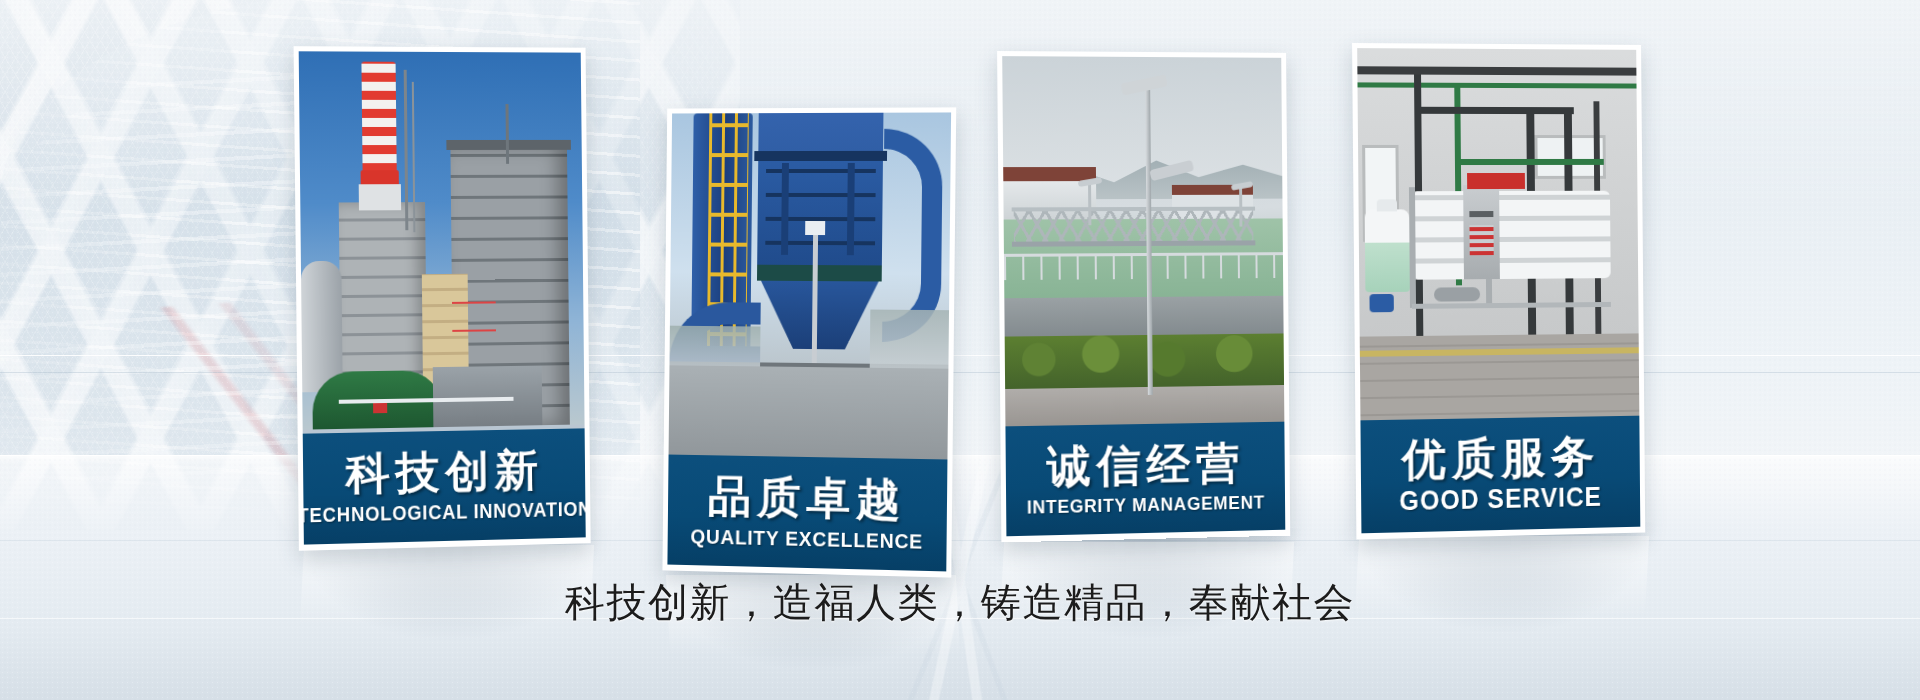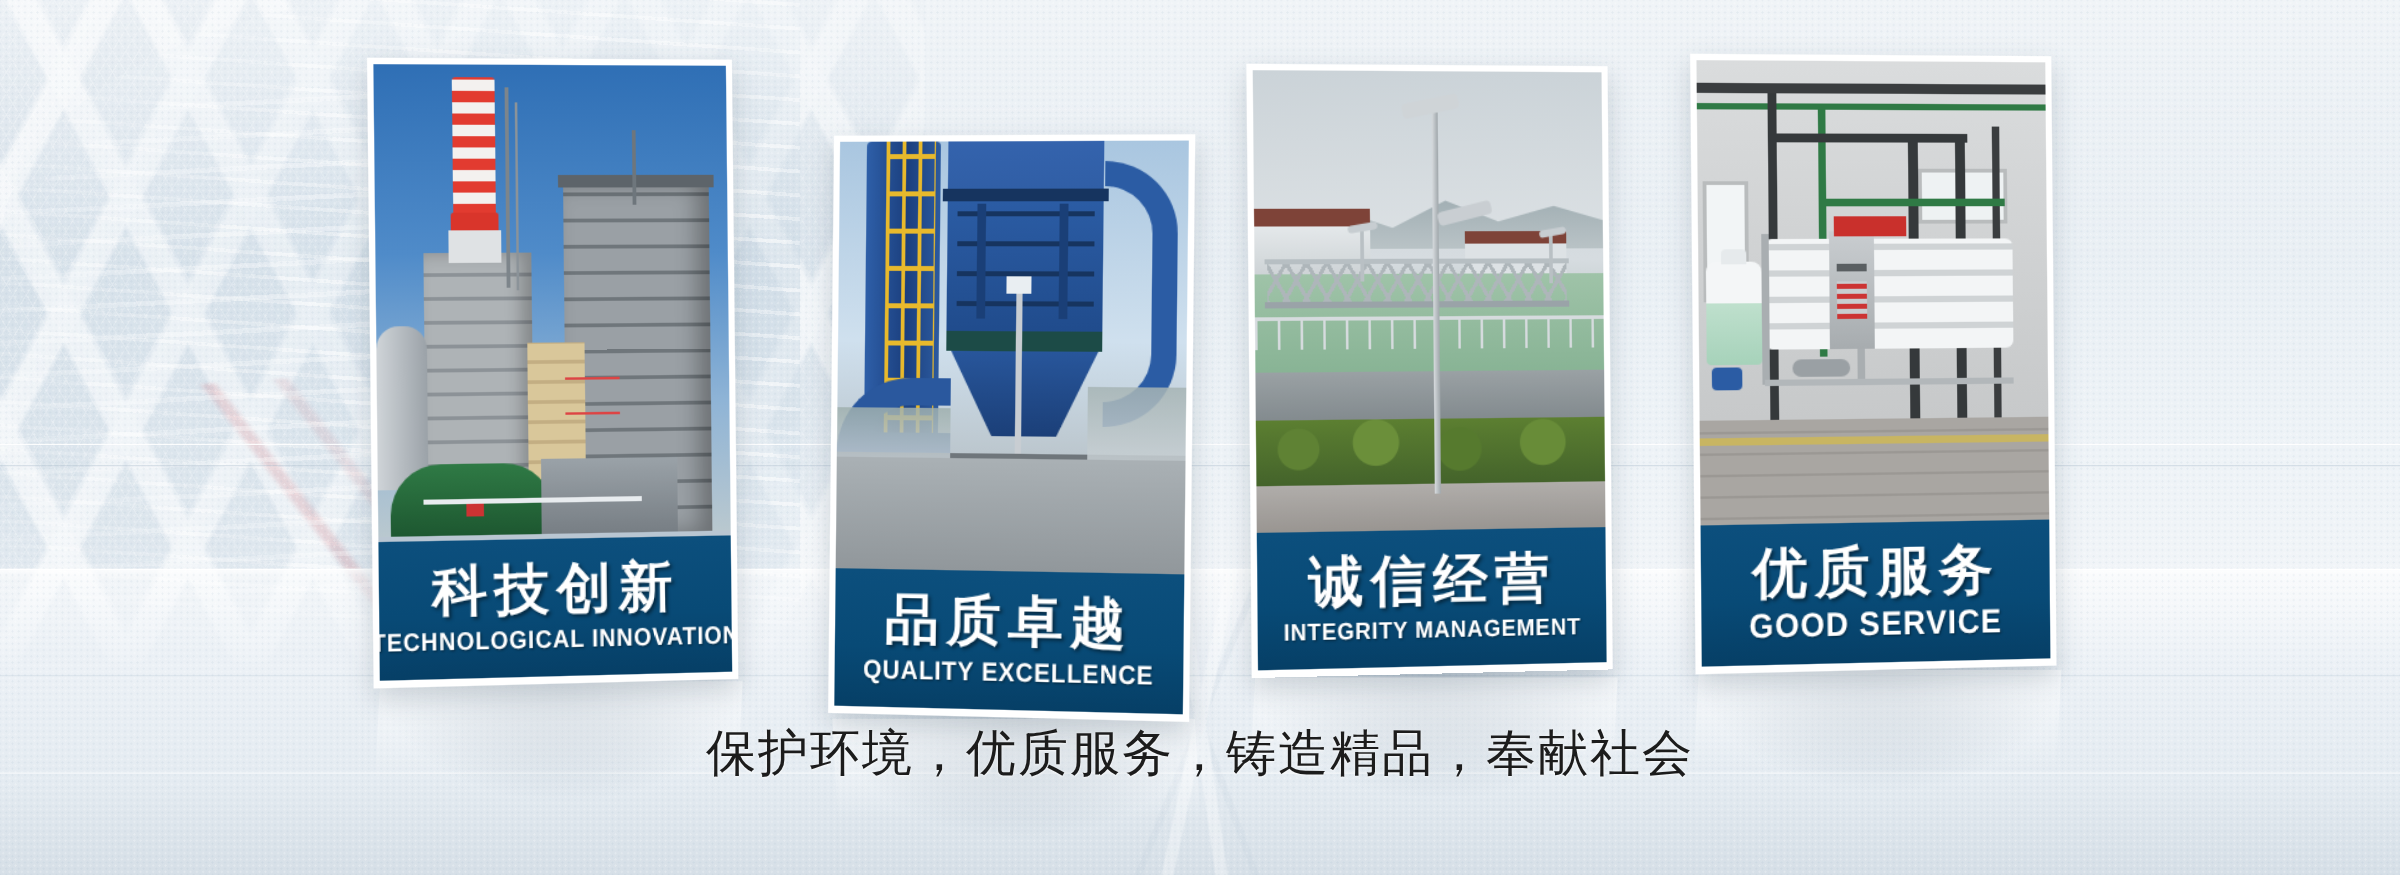--- a/index.html
+++ b/index.html
@@ -373,15 +373,15 @@
         <div class="el" style="left:0; top:286px; width:100%; height:94px; background:repeating-linear-gradient(0deg,#a9a6a2 0 15px,#9b9894 15px 17px), repeating-linear-gradient(90deg,#a9a6a2 0 22px,#928f8b 22px 24px);"></div>
         <div class="el" style="left:0; top:300px; width:100%; height:6px; background:#c8b562;"></div>
       </div>
       <div class="caption" style="height:112px;">
         <div class="cn" style="font-size:44px; margin-bottom:6px;">优质服务</div>
         <div class="en" style="font-size:27px;">GOOD SERVICE</div>
       </div>
     </div>
   </div>
 
-  <div class="tagline">保护环境，优质服务，铸造精品，奉献社会</div>
+  <div class="tagline">科技创新，造福人类，铸造精品，奉献社会</div>
 
 </div>
 
 </body></html>

